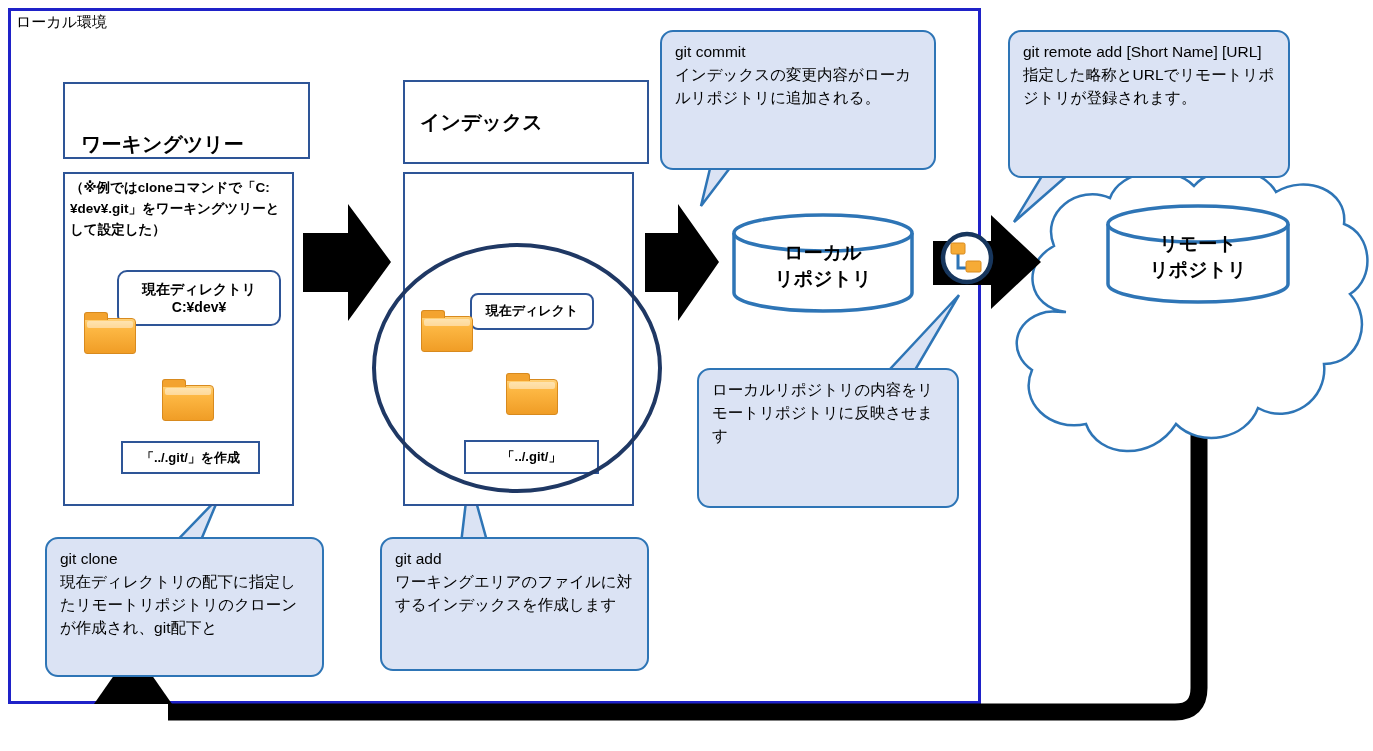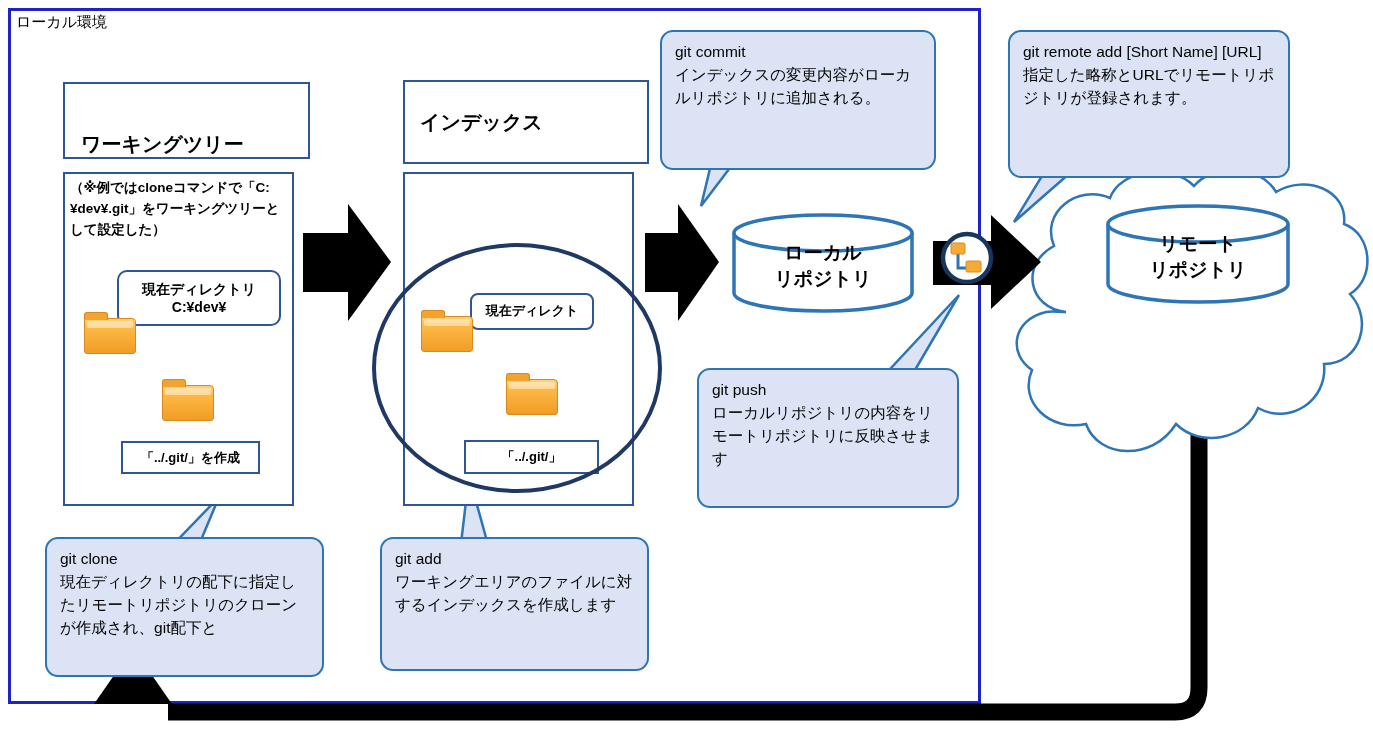--- a/index.html
+++ b/index.html
@@ -165,21 +165,20 @@
 
   <div class="bubble" id="bubble-commit">
     <span class="cmd">git commit</span>
     <span class="desc">インデックスの変更内容がローカルリポジトリに追加される。</span>
   </div>
   <div class="bubble" id="bubble-remote">
     <span class="cmd">git remote add [Short Name] [URL]</span>
     <span class="desc">指定した略称とURLでリモートリポジトリが登録されます。</span>
   </div>
   <div class="bubble" id="bubble-push">
-    <span class="cmd">git push</span>
     <span class="desc">ローカルリポジトリの内容をリモートリポジトリに反映させます</span>
   </div>
   <div class="bubble" id="bubble-clone">
     <span class="cmd">git clone</span>
     <span class="desc">現在ディレクトリの配下に指定したリモートリポジトリのクローンが作成され、git配下と</span>
   </div>
   <div class="bubble" id="bubble-add">
     <span class="cmd">git add</span>
     <span class="desc">ワーキングエリアのファイルに対するインデックスを作成します</span>
   </div>

